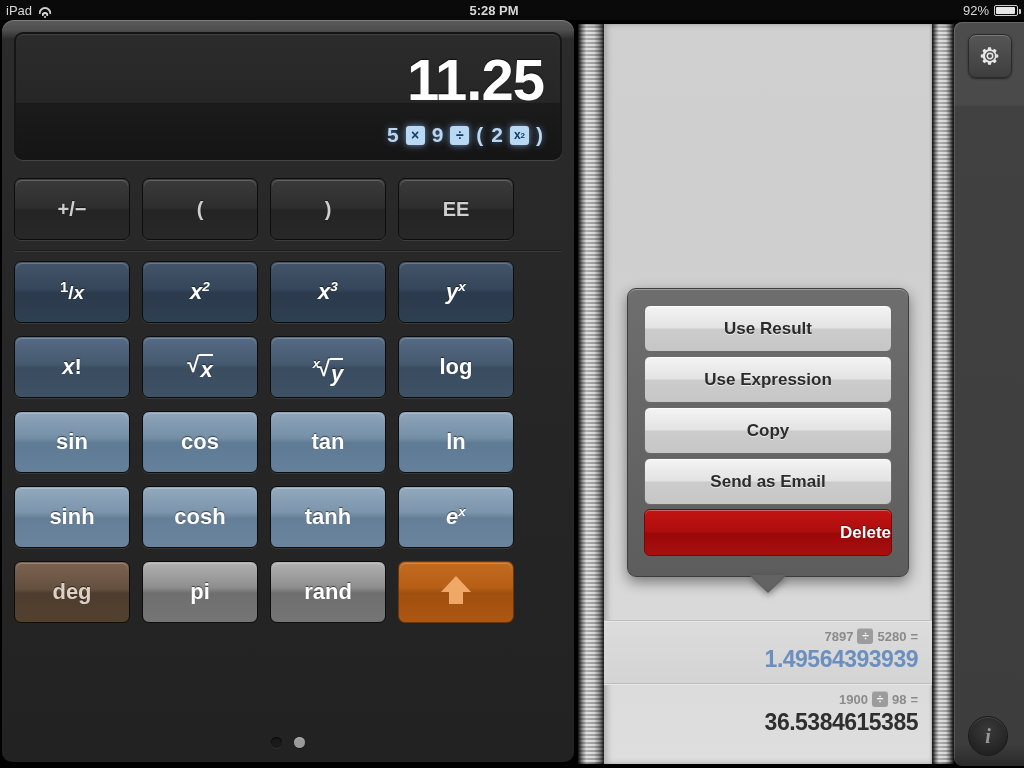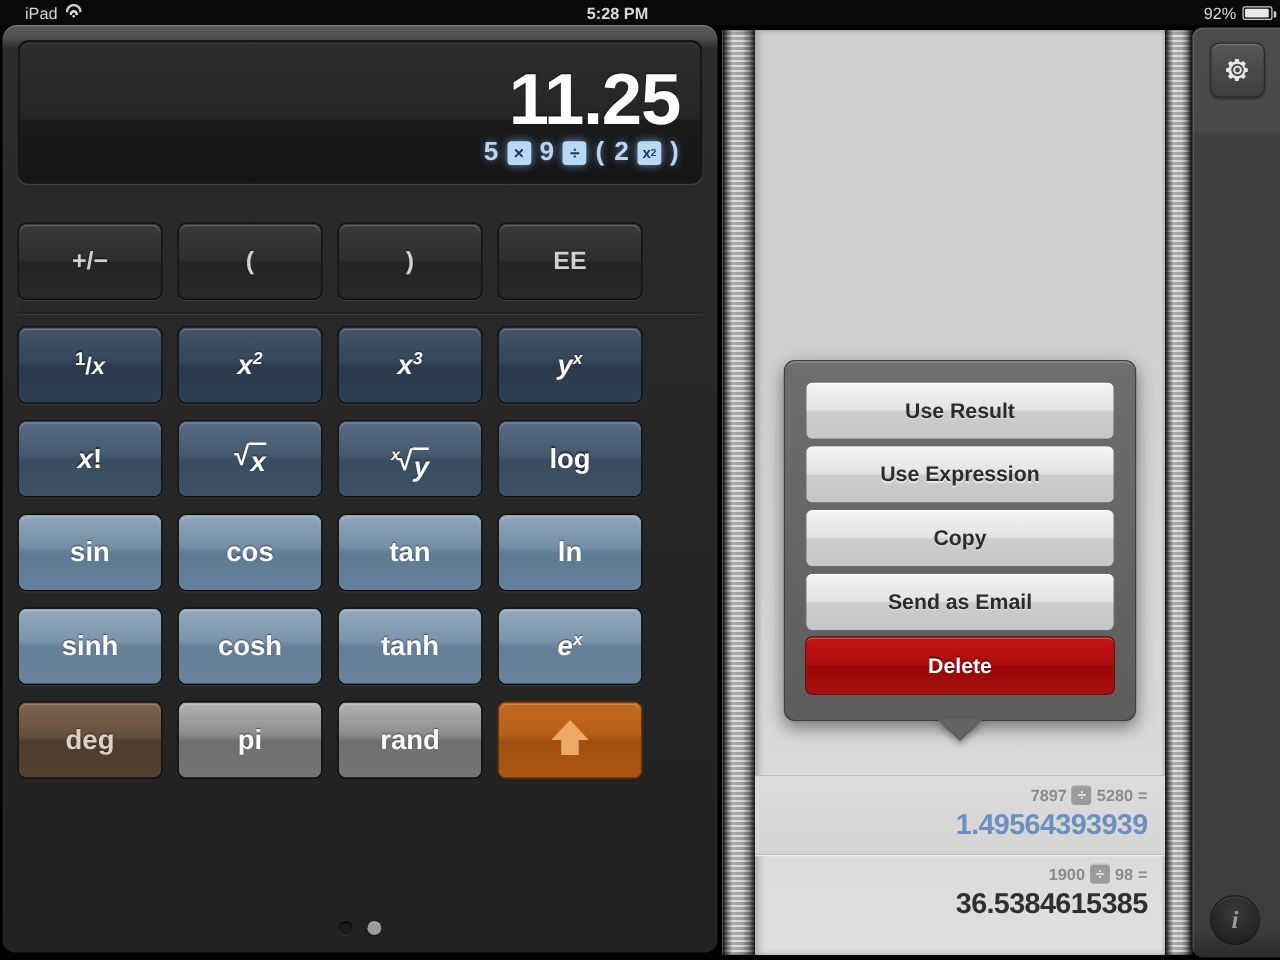--- a/index.html
+++ b/index.html
@@ -10,21 +10,21 @@
     -webkit-font-smoothing:antialiased;
   }
 
   
   #statusbar {
     position:absolute; left:0; top:0; width:1024px; height:20px;
     background:#0a0a0a;
     display:flex; align-items:center;
     font-size:13px; color:#d8d8d8;
   }
-  #sb-left { position:absolute; left:20px; display:flex; align-items:flex-start; gap:6px; }
+  #sb-left { position:absolute; left:6px; display:flex; align-items:flex-end; gap:6px; }
   #sb-center { position:absolute; left:0; width:988px; text-align:center; font-weight:bold; font-size:13px; }
   #sb-right { position:absolute; right:6px; display:flex; align-items:center; gap:5px; }
   .wifi-ico { display:inline-block; width:14px; height:11px; position:relative; }
   .wifi-ico i {
     position:absolute; left:50%; bottom:0; transform:translateX(-50%);
     border:2px solid #d8d8d8; border-bottom:none;
     border-radius:50% 50% 0 0 / 100% 100% 0 0;
   }
   .wifi-ico i.a { width:13px; height:7px; bottom:4px; opacity:.95;}
   .wifi-ico i.b { width:7px; height:4px; bottom:2px; }
@@ -38,21 +38,21 @@
     position:absolute; left:2px; top:20px; width:572px; height:742px;
     background:linear-gradient(180deg,#5b5b5b 0%,#4e4e4e 1.4%,#2b2b2b 2.6%,#262626 50%,#222 100%);
     border-radius:12px 12px 10px 10px;
     box-shadow:inset 0 1px 0 rgba(255,255,255,.22), 0 2px 4px rgba(0,0,0,.8);
     overflow:hidden;
   }
   #calc-inner { position:absolute; inset:0; padding:0; }
 
   
   #display {
-    position:absolute; left:12px; top:12px; width:548px; height:115px;
+    position:absolute; left:12px; top:12px; width:548px; height:128px;
     border-radius:9px;
     background:linear-gradient(180deg,#2c2c2c 0%,#262626 55%,#1b1b1b 56%,#151515 100%);
     border:2px solid #151515;
     box-shadow:inset 0 1px 1px rgba(255,255,255,.10), 0 1px 1px rgba(255,255,255,.15);
     overflow:hidden;
   }
   #display-main {
     position:absolute; left:0; right:16px; top:0; height:90px;
     display:flex; align-items:center; justify-content:flex-end;
     color:#fff; font-size:58px; font-weight:bold; letter-spacing:-1px;
@@ -211,21 +211,21 @@
   .pop-btn {
     height:47px; margin-bottom:4px;
     display:flex; align-items:center; justify-content:center;
     font-size:17px; font-weight:bold; color:#2b2b2b;
     background:linear-gradient(180deg,#f4f4f4 0%,#e3e3e3 48%,#cccccc 52%,#c6c6c6 100%);
     border:1px solid #6a6a6a; border-radius:6px;
     box-shadow:inset 0 1px 0 rgba(255,255,255,.85);
     text-shadow:0 1px 0 rgba(255,255,255,.6);
     cursor:pointer; user-select:none;
   }
-  .pop-btn:last-child { margin-bottom:4px; }
+  .pop-btn:last-child { margin-bottom:4px;justify-content:flex-end; }
   .pop-btn.danger {
     background:linear-gradient(180deg,#c21414 0%,#ae0d0d 48%,#990707 52%,#a81010 100%);
     color:#fff; border-color:#7a0505;
     text-shadow:0 -1px 0 rgba(0,0,0,.45);
     box-shadow:inset 0 1px 0 rgba(255,255,255,.33);
   }
   #pop-arrow {
     position:absolute; left:50%; transform:translateX(-50%);
     bottom:-17px; width:0; height:0;
     border-left:19px solid transparent; border-right:19px solid transparent;

